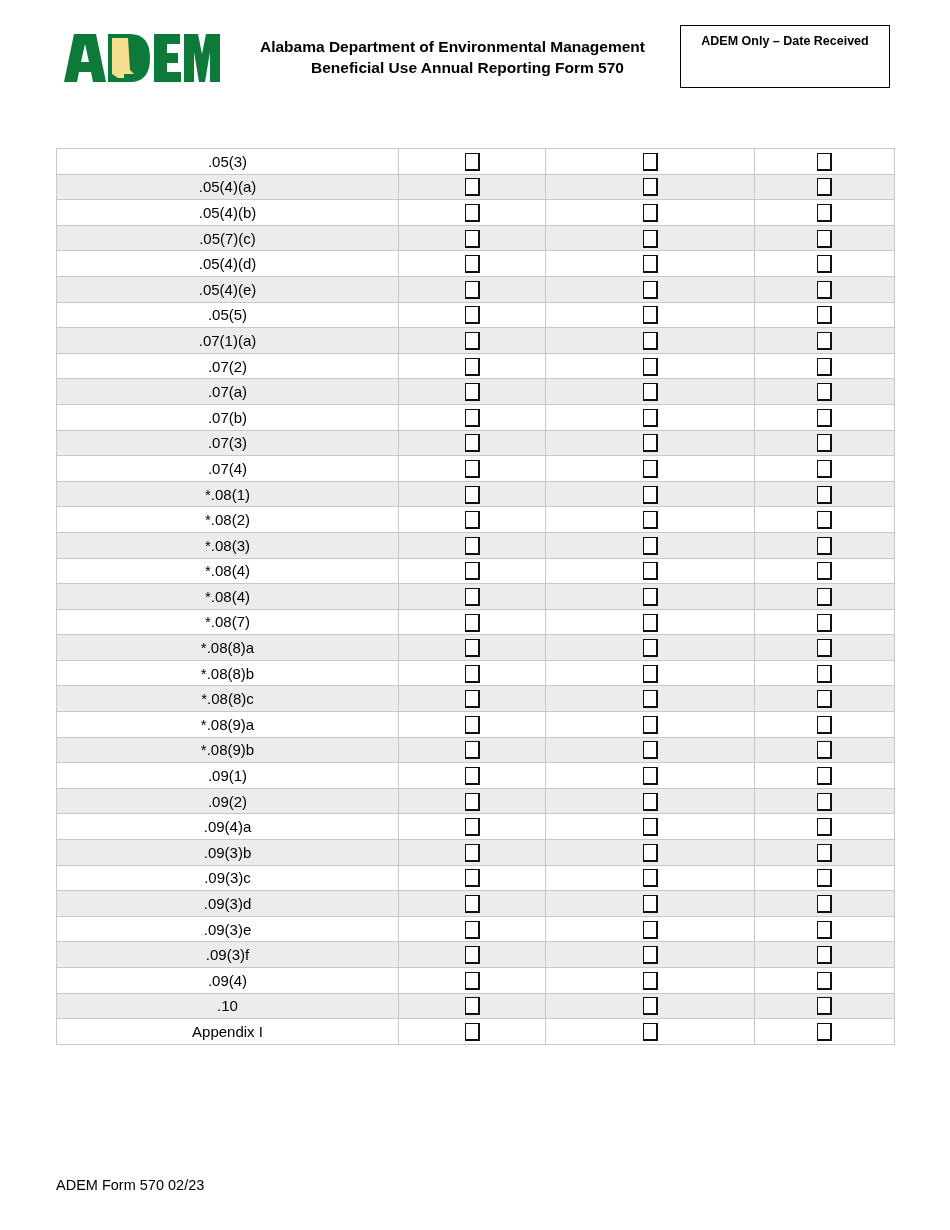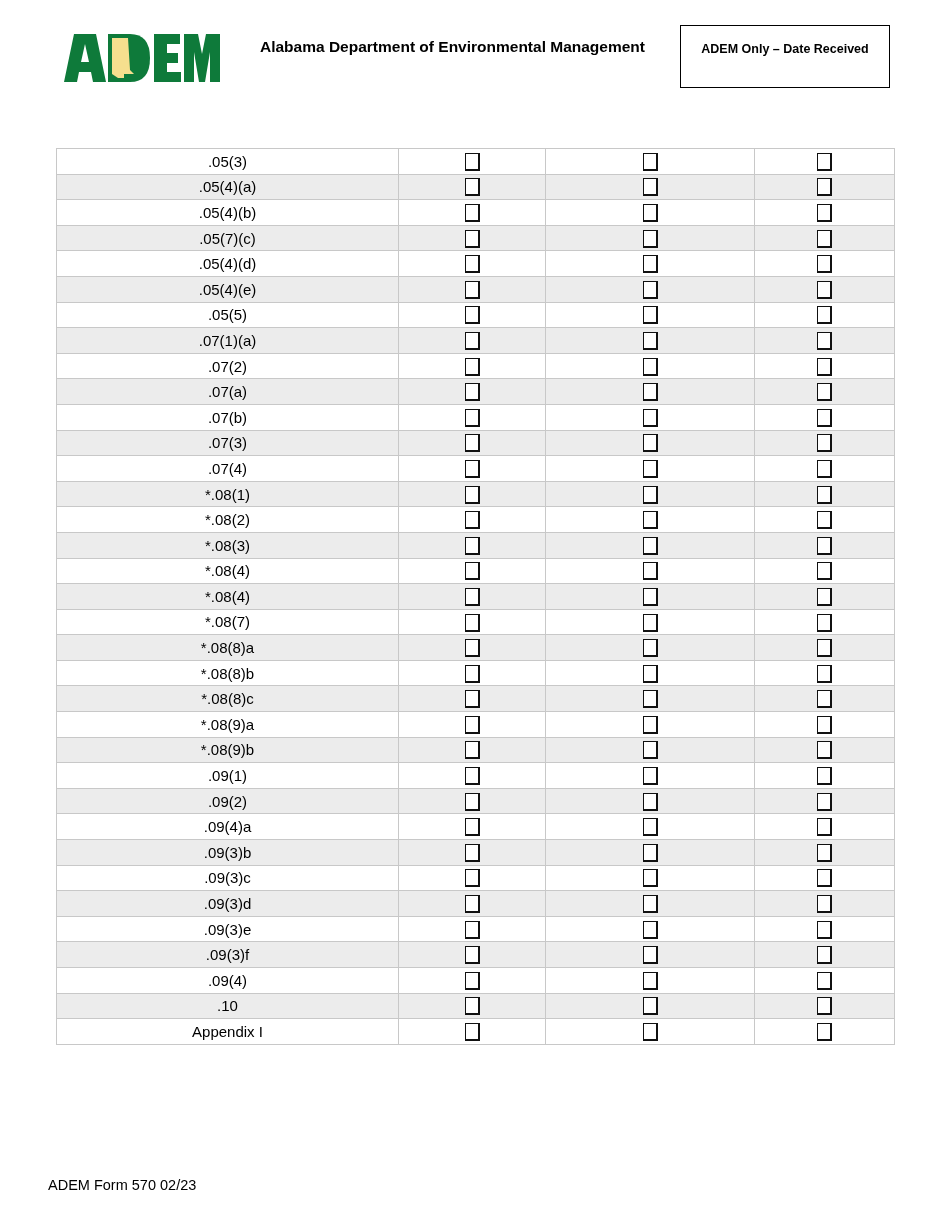--- a/index.html
+++ b/index.html
@@ -5,52 +5,53 @@
   html, body { margin: 0; padding: 0; background: #ffffff; }
   body { width: 950px; height: 1230px; position: relative; overflow: hidden;
          font-family: "Liberation Sans", "DejaVu Sans", sans-serif; color: #000; }
   .logo { position: absolute; left: 64px; top: 34px; width: 156px; height: 48px; }
   .header-titles { position: absolute; left: 230px; top: 36px; width: 445px; text-align: center;
                    font-weight: bold; font-size: 15.5px; line-height: 21px; }
   .header-titles .t1 { display: block; text-align: center; }
   .header-titles .t2 { display: block; padding-left: 30px; }
   .date-box { position: absolute; left: 680px; top: 25px; width: 210px; height: 63px;
               border: 1.3px solid #000; box-sizing: border-box; text-align: center;
-              font-weight: bold; font-size: 12.5px; padding-top: 16px; }
+              font-weight: bold; font-size: 12.5px; padding-top: 8px; }
   table.form { position: absolute; left: 56px; top: 100px; width: 838px;
                border-collapse: collapse; border: 1.5px solid #000; table-layout: fixed; margin-top: 48px; }
   table.form td { height: 24.6px; padding: 0; border: 1px solid #c8c8c8;
                   text-align: center; vertical-align: middle; font-size: 15px; }
   table.form tr:nth-child(even) td { background: #ececec; }
   table.form col.c1 { width: 342px; }
   table.form col.c2 { width: 147px; }
   table.form col.c3 { width: 209px; }
   table.form col.c4 { width: 140px; }
   .cb { display: inline-block; width: 15px; height: 18px; border: 1.6px solid #111;
         border-right-width: 2px; border-bottom-width: 2px; background: #fff;
         vertical-align: middle; box-sizing: border-box; cursor: pointer; }
-  .footer { position: absolute; left: 48px; top: 1177px; font-size: 14.5px; }
+  .footer { position: absolute; left: 56px; top: 1177px; font-size: 14.5px; }
 </style>
 </head>
 <body>
 
 <svg class="logo" viewBox="0 0 156 48" xmlns="http://www.w3.org/2000/svg">
 
   <path d="M0 48 L10 0 L32 0 L42 48 L29 48 L27 38 L15 38 L13 48 Z M17 28 L25 28 L21 10 Z" fill="#0e7a3a"></path>
 
   <path d="M44 0 L66 0 Q86 0 86 24 Q86 48 66 48 L44 48 Z" fill="#0e7a3a"></path>
   <path d="M48 4 L64 4 L66 36 L70 40 L60 40 L60 44 L54 44 L48 40 Z" fill="#f6df8e"></path>
 
   <path d="M90 0 L116 0 L116 10 L103 10 L103 19 L114 19 L114 29 L103 29 L103 38 L117 38 L117 48 L90 48 Z" fill="#0e7a3a"></path>
 
   <path d="M120 48 L120 0 L134 0 L138 20 L142 0 L156 0 L156 48 L146 48 L146 18 L141 48 L135 48 L130 18 L130 48 Z" fill="#0e7a3a"></path>
 </svg>
 
 <div class="header-titles">
   <span class="t1">Alabama Department of Environmental Management</span>
+  <span class="t2">Beneficial Use Annual Reporting Form 570</span>
 </div>
 
 <div class="date-box">
   <span>ADEM Only – Date Received</span>
 </div>
 
 <table class="form">
   <colgroup>
       <col class="c1">
       <col class="c2">

